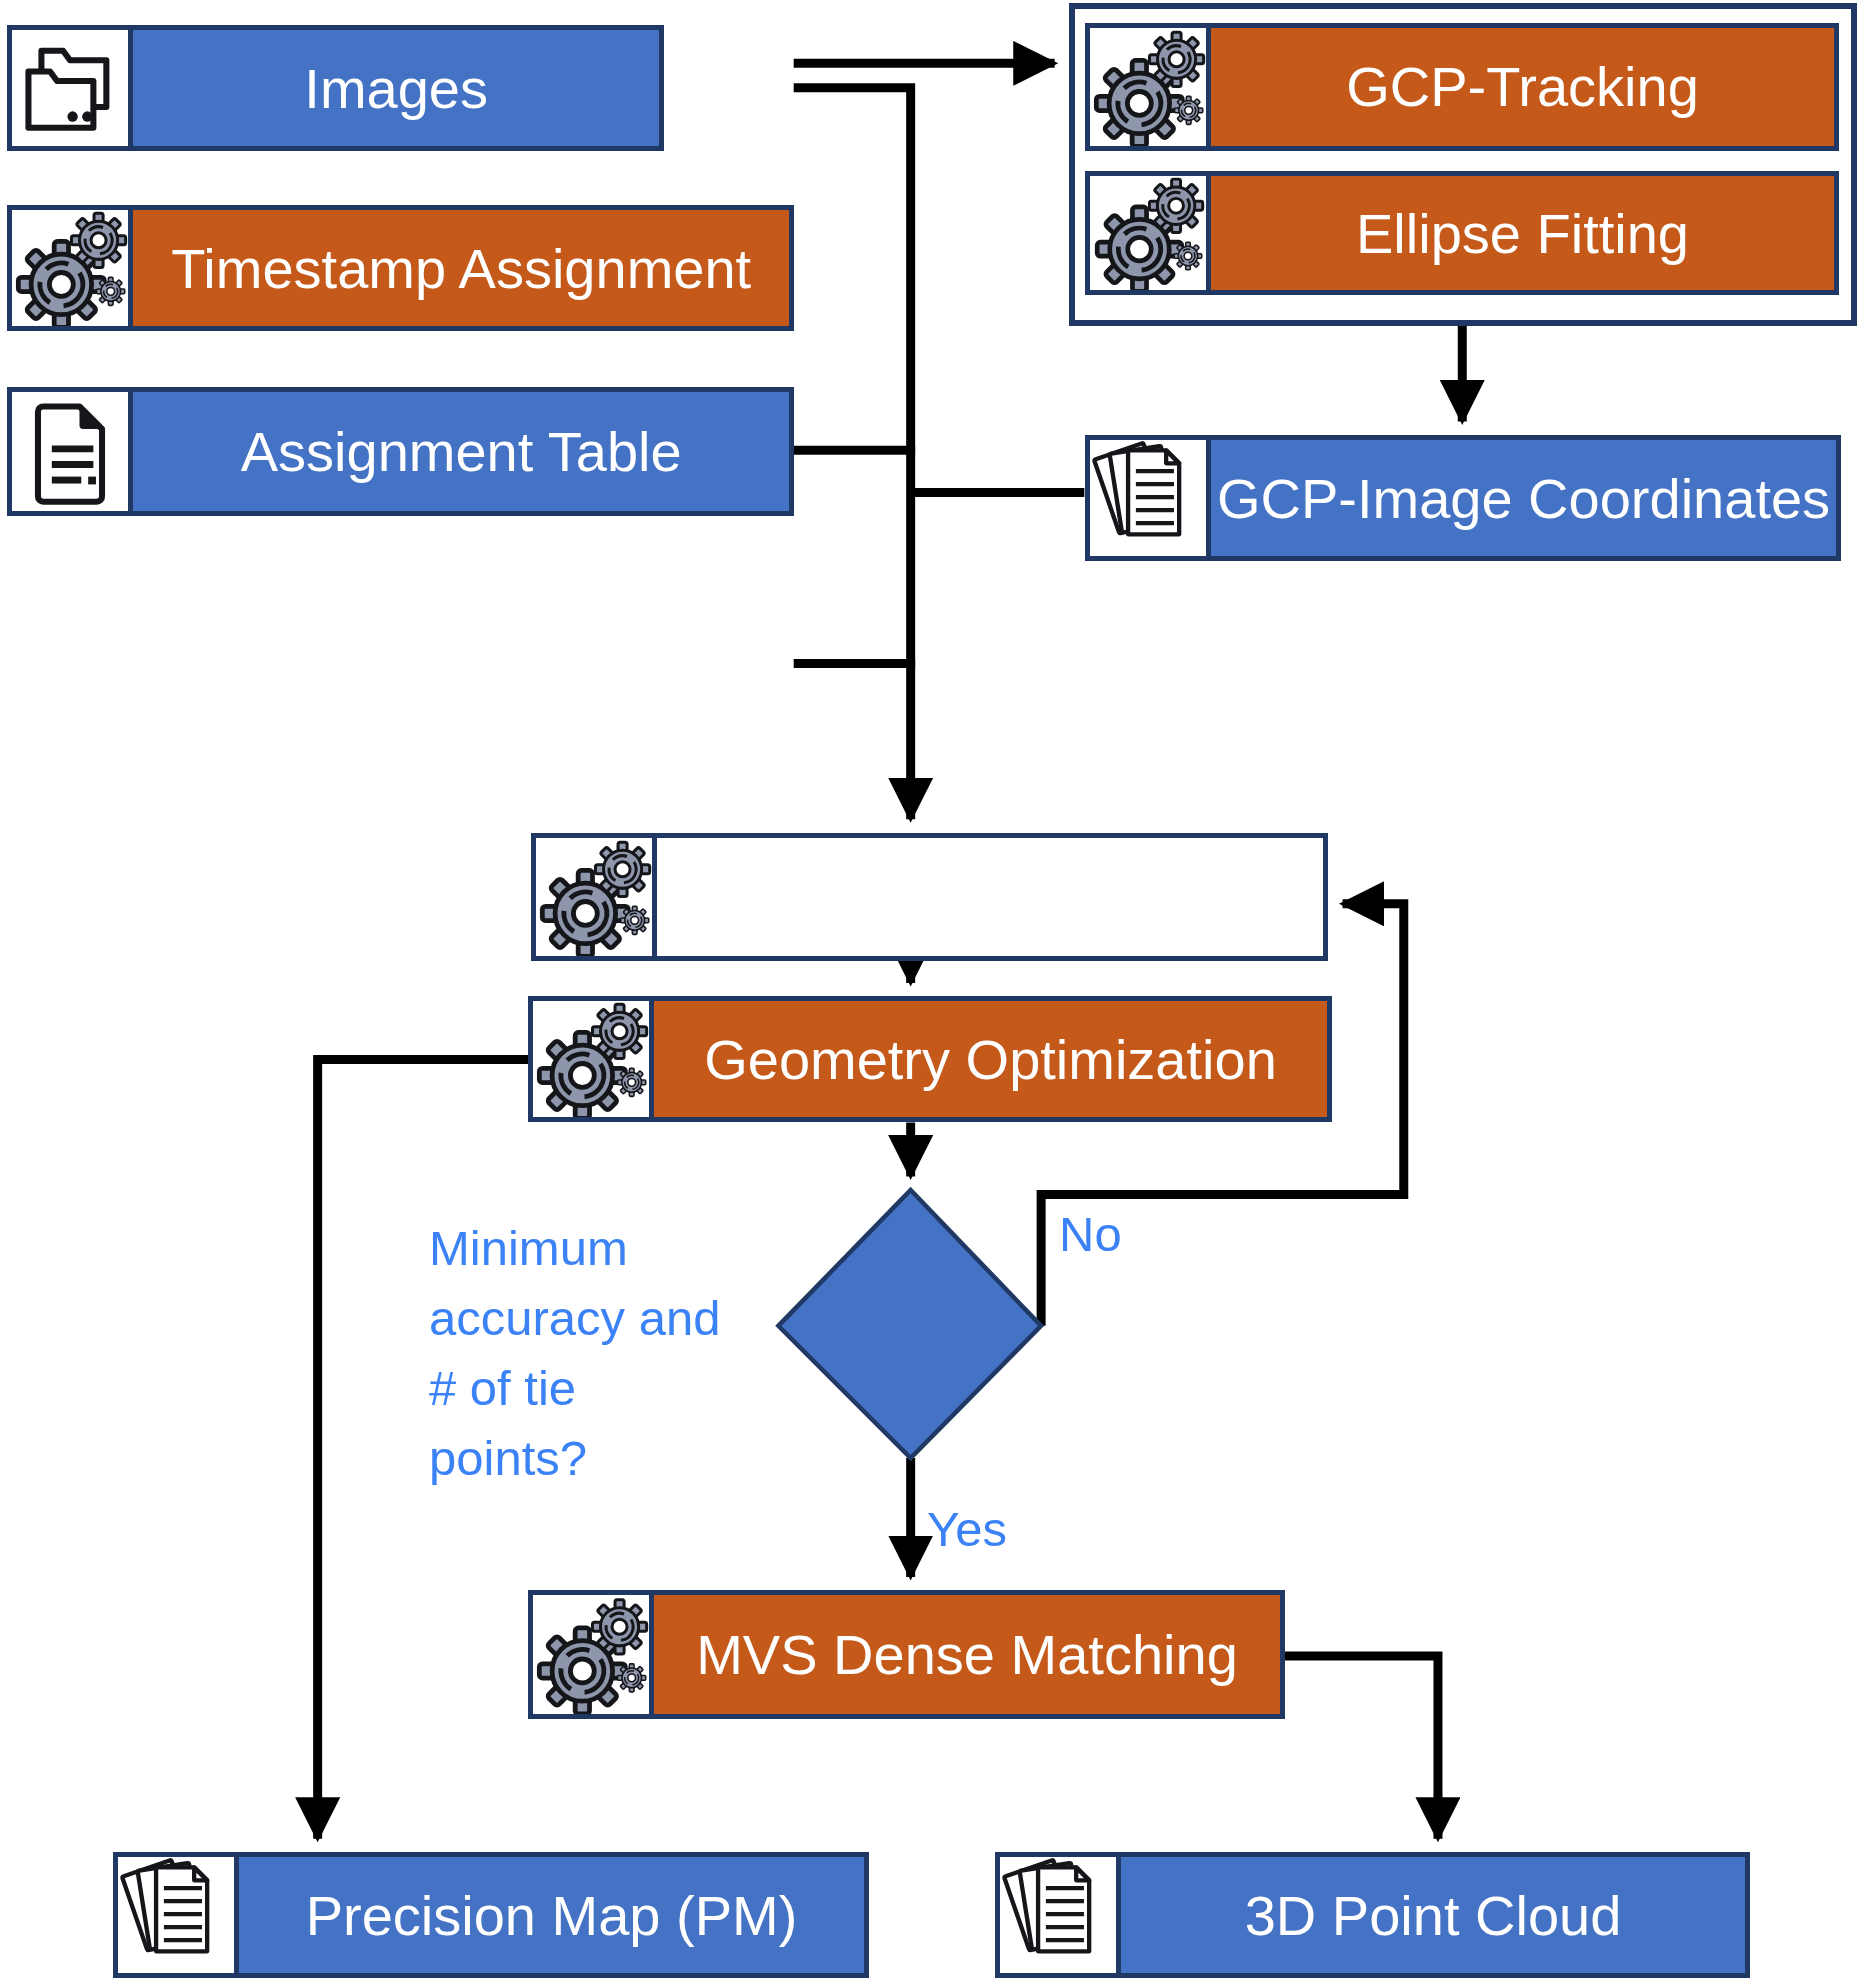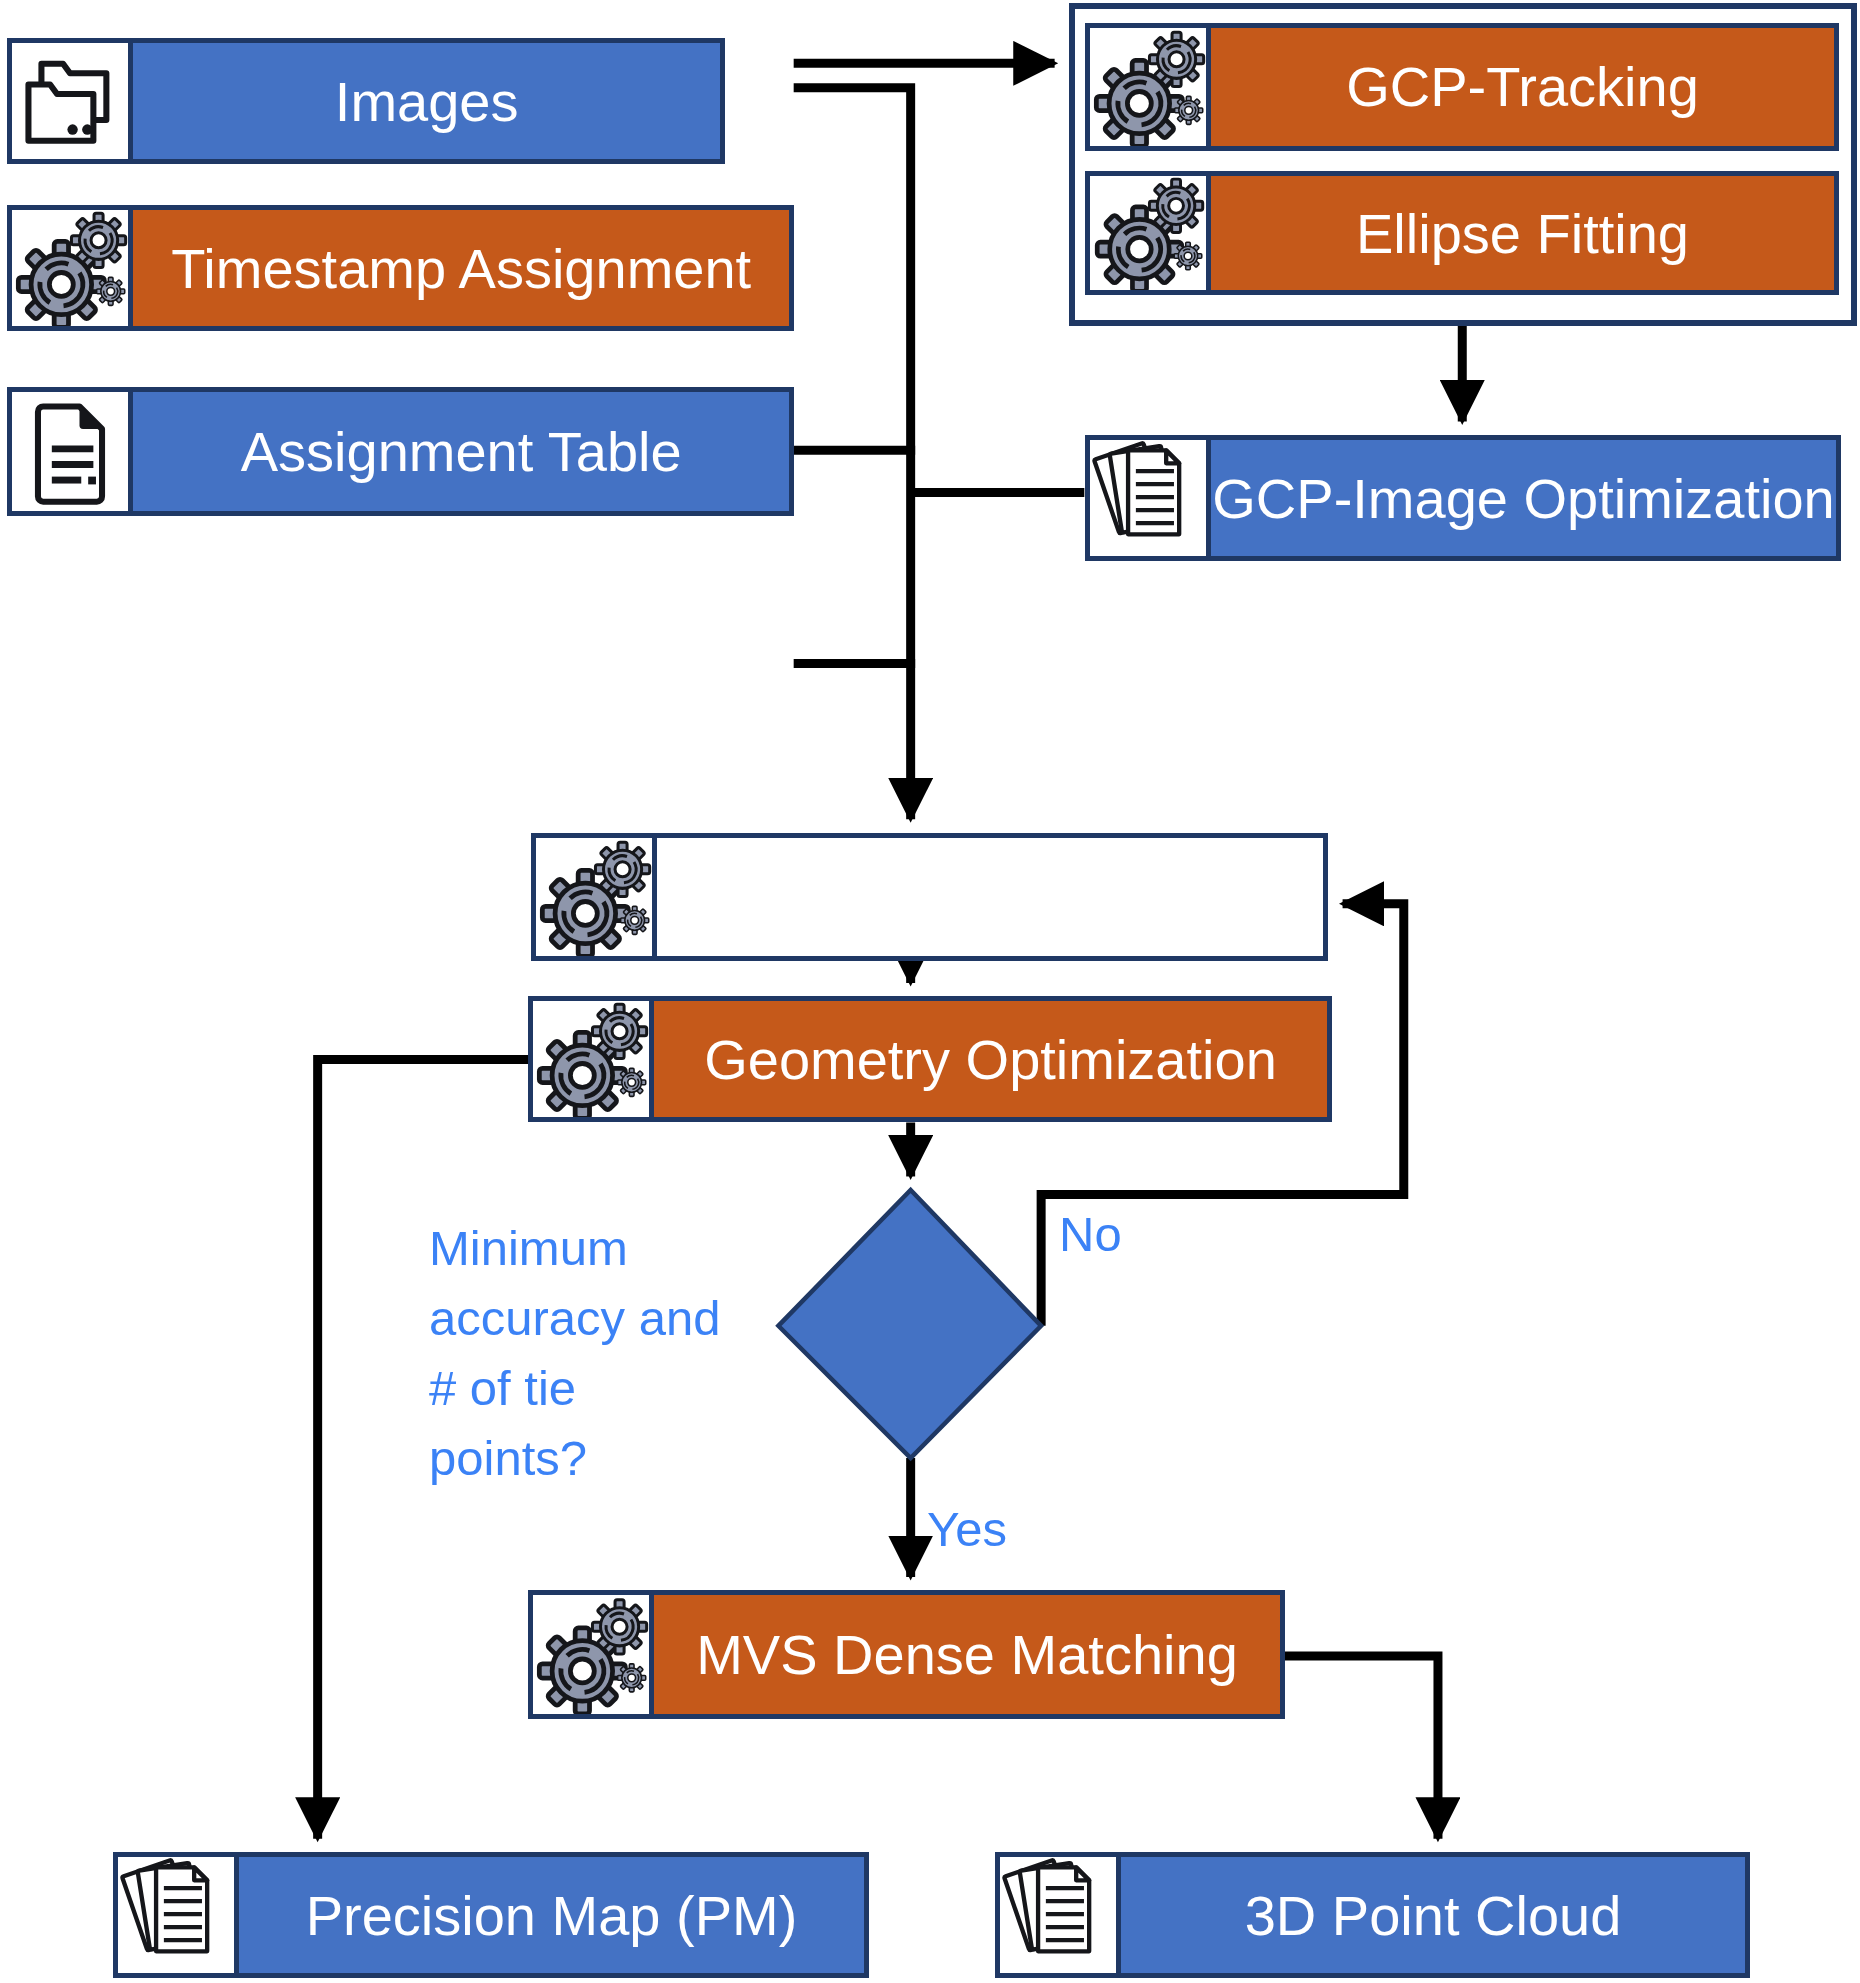--- a/index.html
+++ b/index.html
@@ -112,21 +112,21 @@
       <polyline points="1012,1067 1012,1092" marker-end="url(#arr)"></polyline>
       <polyline points="1012,1247 1012,1307" marker-end="url(#arr)"></polyline>
       <polyline points="1157,1473 1157,1327 1560,1327 1560,1004 1492,1004" marker-end="url(#arr)"></polyline>
       <polyline points="1012,1620 1012,1752" marker-end="url(#arr)"></polyline>
       <polyline points="588,1177 353,1177 353,2043" marker-end="url(#arr)"></polyline>
       <polyline points="1428,1840 1598,1840 1598,2043" marker-end="url(#arr)"></polyline>
     </g>
     <polygon points="1012,1322 1157,1473 1012,1620 865,1473" fill="#4472C4" stroke="#1F3864" stroke-width="5"></polygon>
   </svg>
 
-  <div class="node" style="left:7.2px;top:38px;width:718px;height:126px">
+  <div class="node" style="left:7.2px;top:25px;width:657px;height:126px">
     <div class="icon-cell">
         <svg viewBox="0 0 134 134">
           <use href="#folders"></use>
         </svg>
       </div>
     <div class="label-cell blue">
         <span>Images</span>
       </div>
   </div>
 
@@ -175,21 +175,21 @@
       </div>
   </div>
 
   <div class="node" style="left:1085px;top:435px;width:756px;height:126px">
     <div class="icon-cell">
         <svg viewBox="0 0 134 134">
           <use href="#papers"></use>
         </svg>
       </div>
     <div class="label-cell blue">
-        <span>GCP-Image Optimization</span>
+        <span>GCP-Image Coordinates</span>
       </div>
   </div>
 
   <div class="node" style="left:531px;top:833px;width:797px;height:128px">
     <div class="icon-cell">
         <svg viewBox="0 0 134 134">
           <use href="#gears"></use>
         </svg>
       </div>
   </div>

